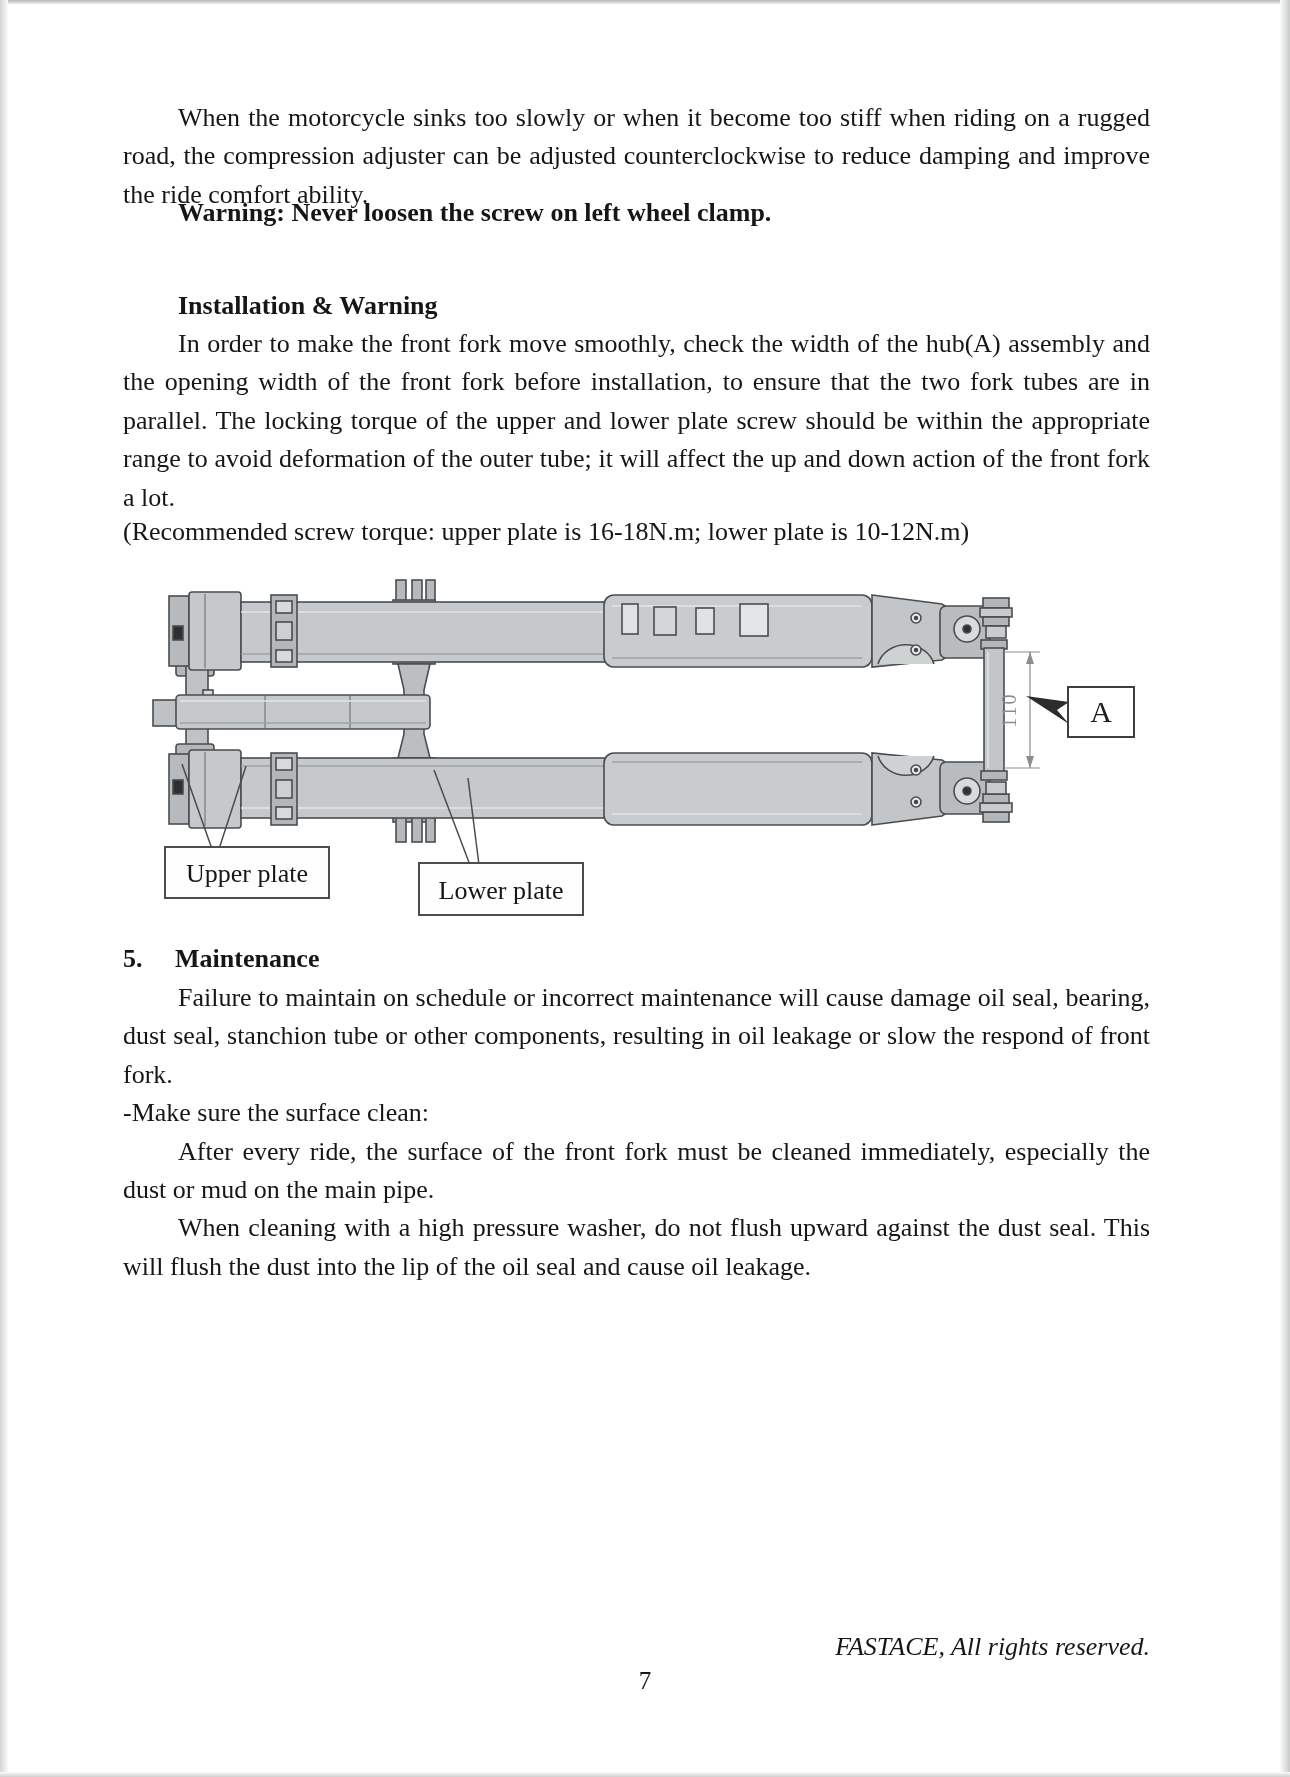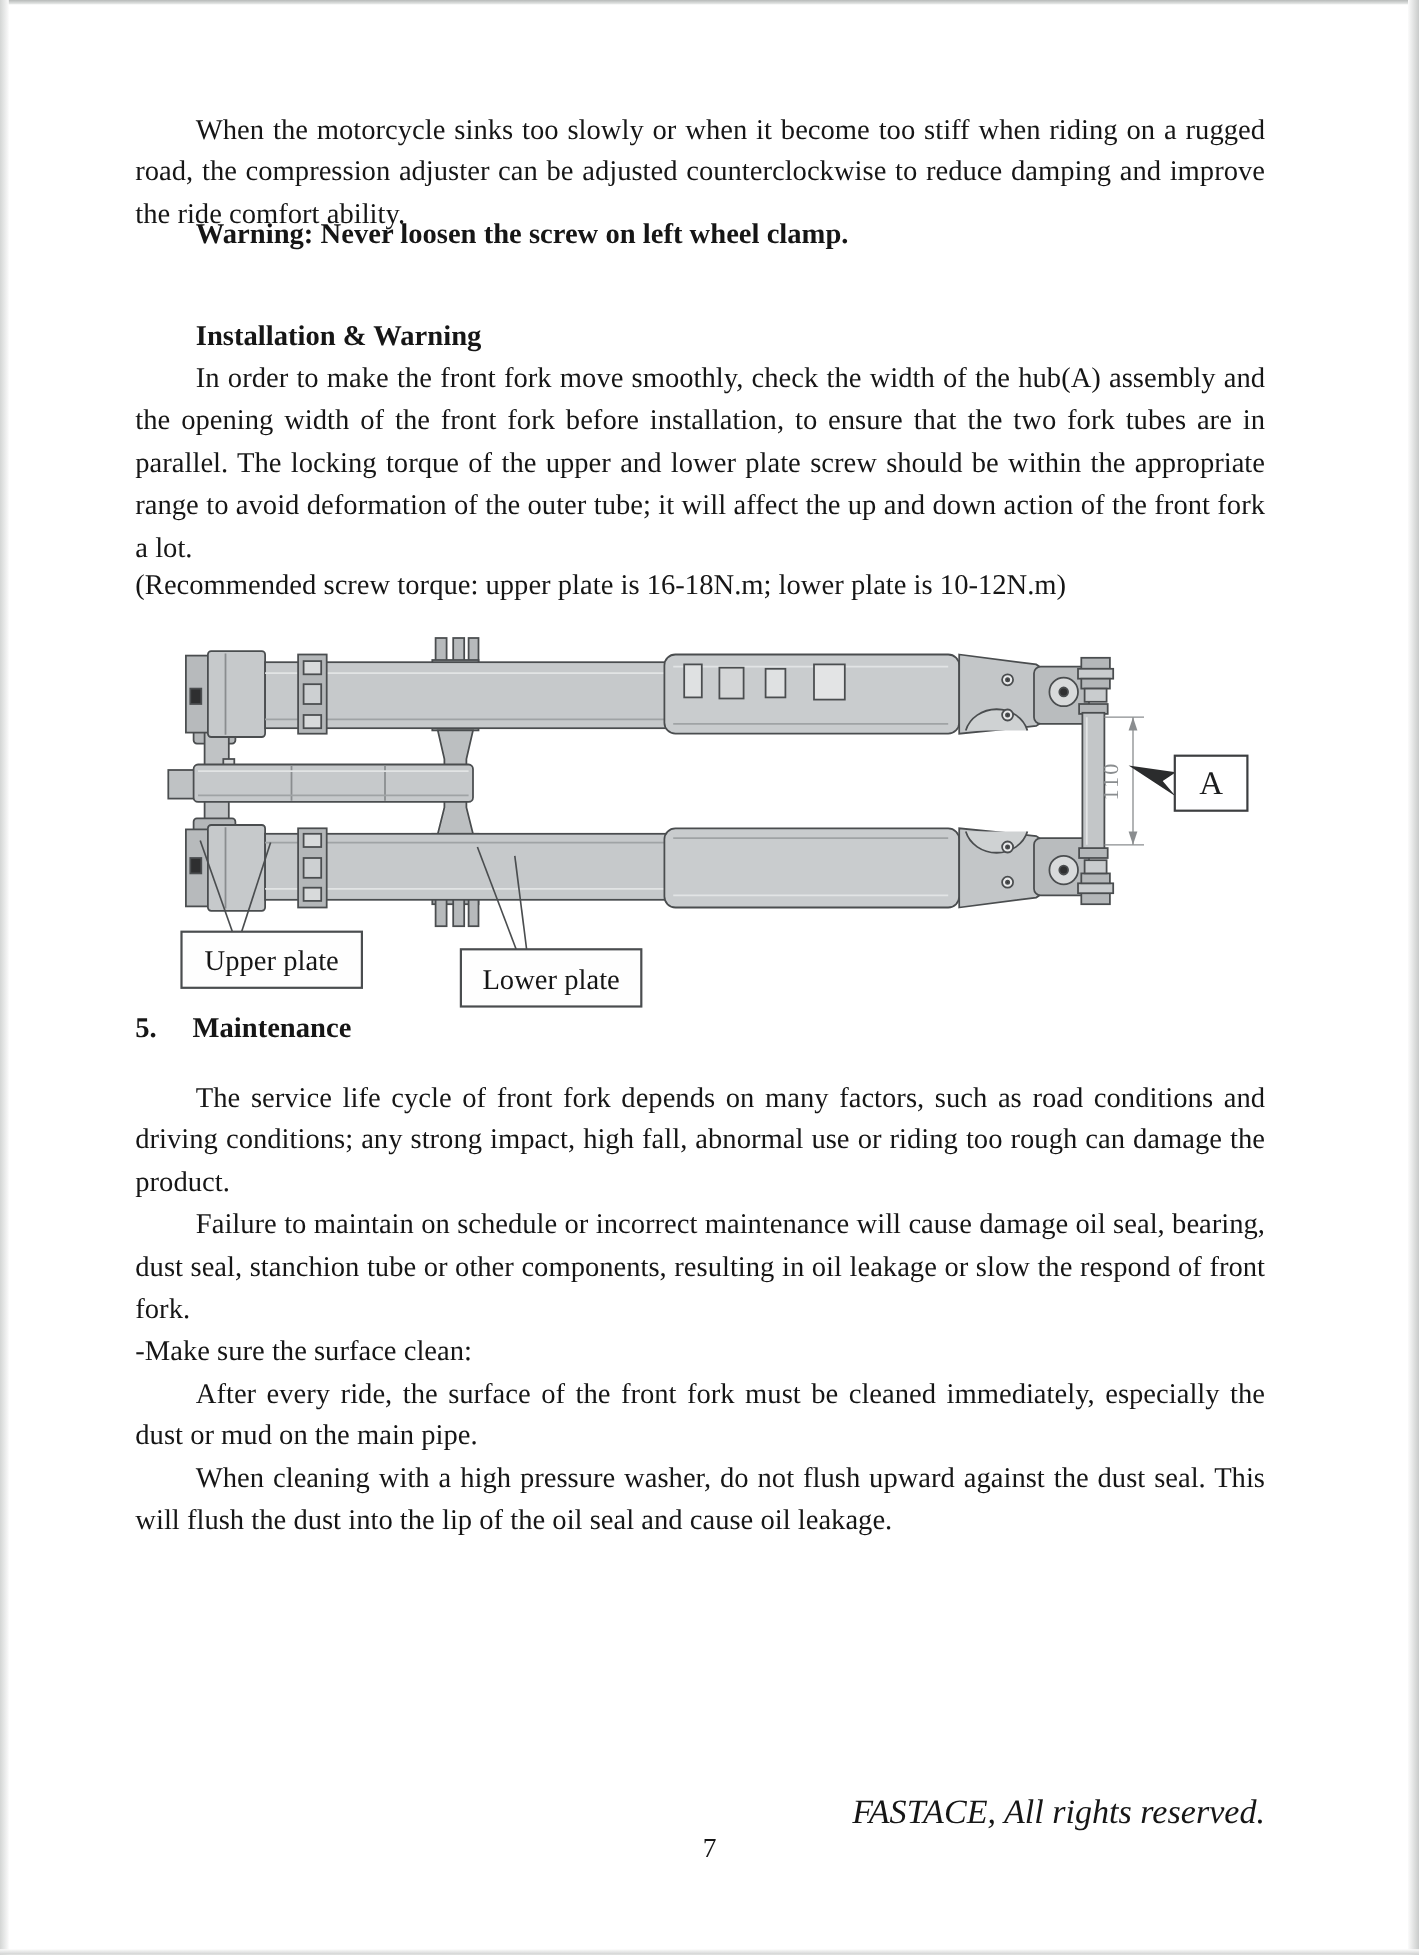--- a/index.html
+++ b/index.html
@@ -17,21 +17,21 @@
   .edge-bottom{position:absolute;bottom:0;left:0;right:0;height:5px;
     background:linear-gradient(to top,#cfd1d0,#fbfbfb);}
 
   .tb{position:absolute;left:123px;width:1027px;font-size:26px;
       line-height:38.4px;text-align:justify;margin:0;}
   .indent{text-indent:55px;}
   .bold{font-weight:bold;}
   .tb p{margin:0;}
   .h-num{display:inline-block;width:52px;font-weight:bold;}
   .h-title{font-weight:bold;}
-  .footer{font-style:italic;text-align:right;font-size:31px;}
+  .footer{font-style:italic;text-align:right;font-size:26px;}
   .pagenum{left:0;width:1290px;text-align:center;font-size:25px;}
   svg text{font-family:"Liberation Serif", serif;}
 </style>
 </head>
 <body>
 
 <div class="edge-top"></div>
 <div class="edge-left"></div>
 <div class="edge-right"></div>
 <div class="edge-bottom"></div>
@@ -151,26 +151,25 @@
   <g>
     <rect x="165" y="847" width="164" height="51" fill="#fefefe" stroke="#4a4d4f" stroke-width="2"></rect>
     <text x="247" y="882" font-size="26" fill="#161616" text-anchor="middle">Upper plate</text>
   </g>
   <g>
     <rect x="419" y="863" width="164" height="52" fill="#fefefe" stroke="#4a4d4f" stroke-width="2"></rect>
     <text x="501" y="899" font-size="26" fill="#161616" text-anchor="middle">Lower plate</text>
   </g>
 </svg>
 
-<p class="tb" style="top:916px;">
+<p class="tb" style="top:940px;">
   <span class="h-num">5.</span><span class="h-title">Maintenance</span>
 </p>
 
 <div class="tb" style="top:979px;">
-  <p class="indent">The service life cycle of front fork depends on many factors, such as road conditions and driving conditions; any strong impact, high fall, abnormal use or riding too rough can damage the product.</p>
   <p class="indent">Failure to maintain on schedule or incorrect maintenance will cause damage oil seal, bearing, dust seal, stanchion tube or other components, resulting in oil leakage or slow the respond of front fork.</p>
   <p>-Make sure the surface clean:</p>
   <p class="indent">After every ride, the surface of the front fork must be cleaned immediately, especially the dust or mud on the main pipe.</p>
   <p class="indent">When cleaning with a high pressure washer, do not flush upward against the dust seal. This will flush the dust into the lip of the oil seal and cause oil leakage.</p>
 </div>
 
 <p class="tb footer" style="top:1628px;">FASTACE, All rights reserved.</p>
 
 <p class="tb pagenum" style="top:1662px;">7</p>
 

